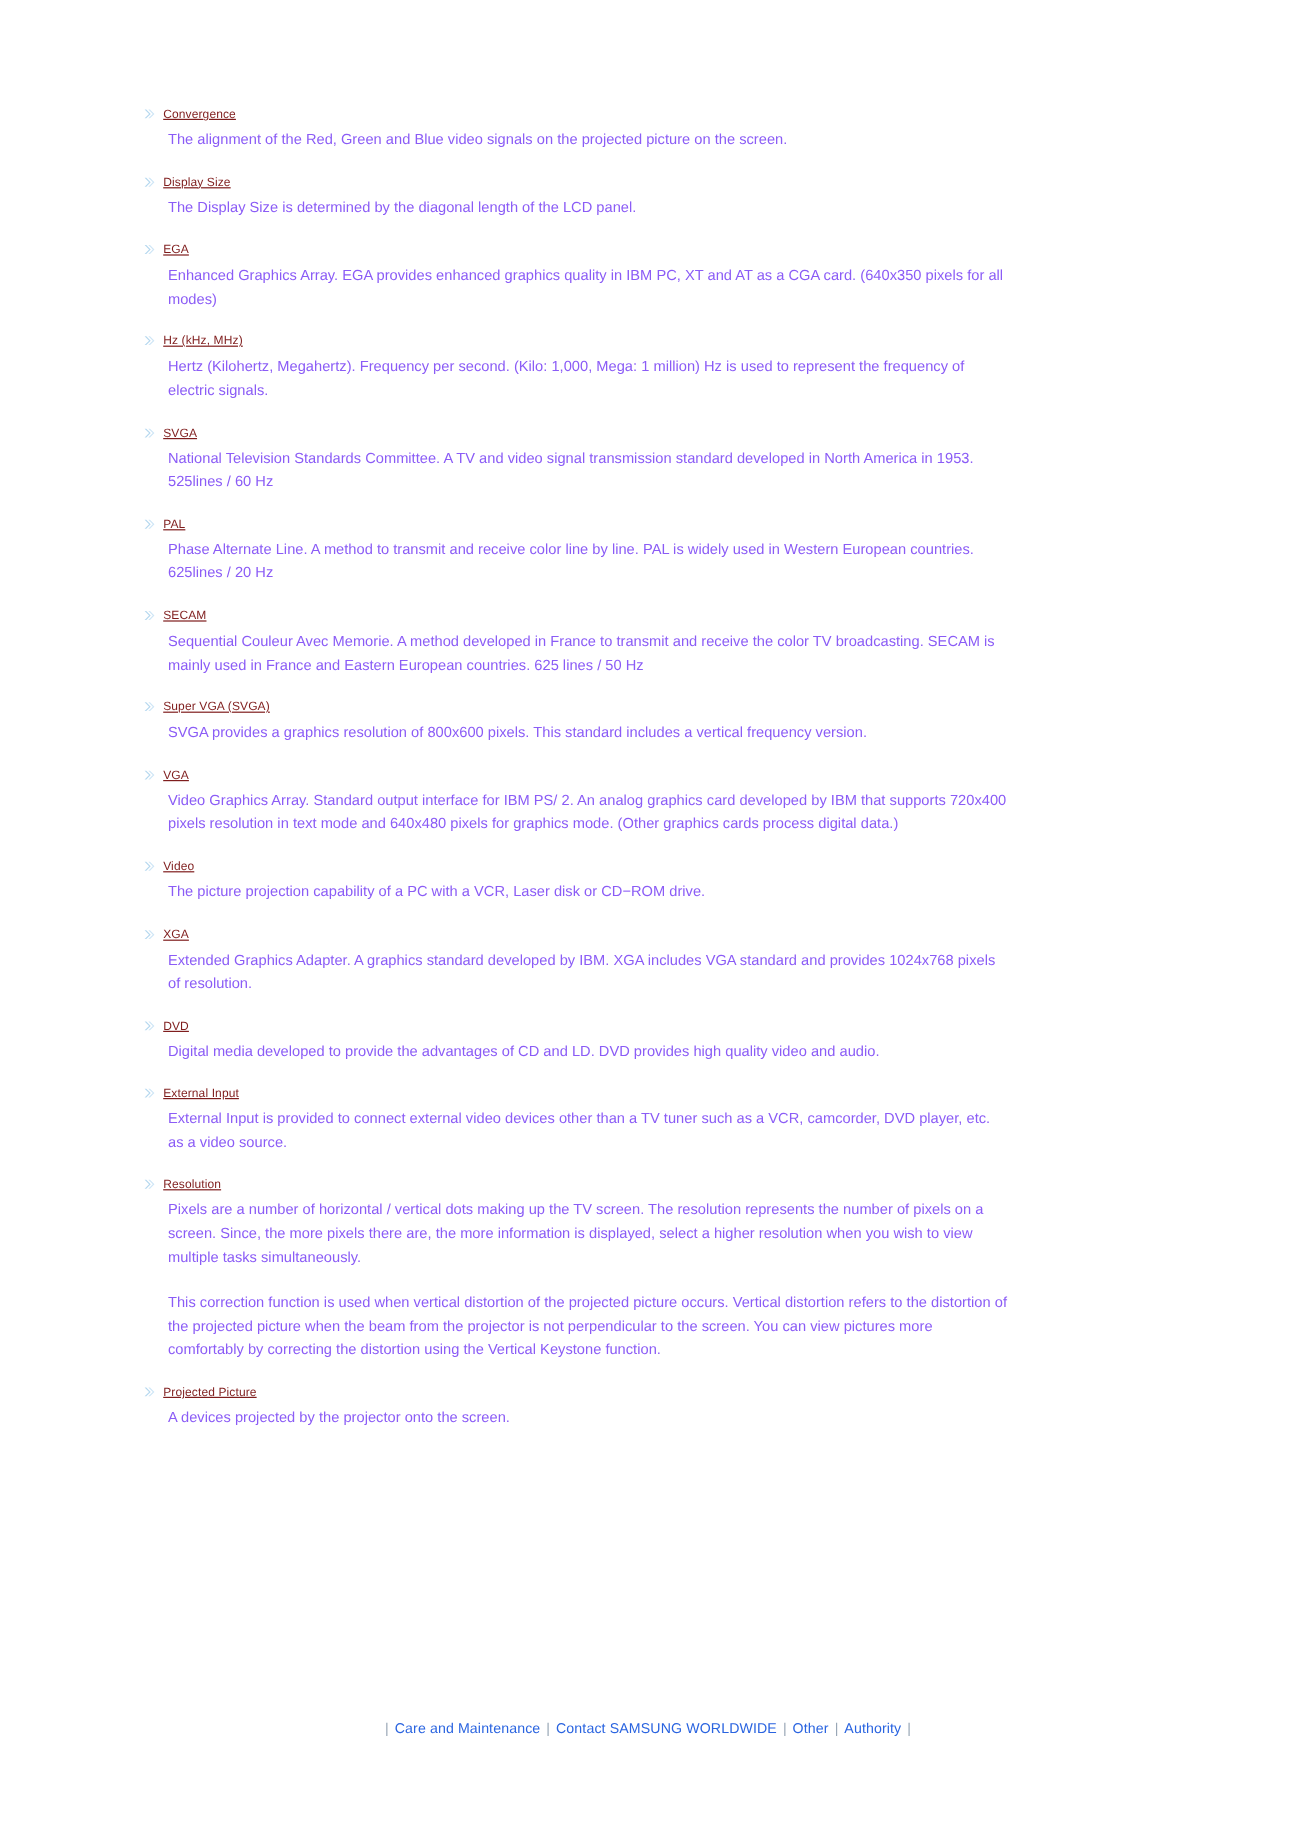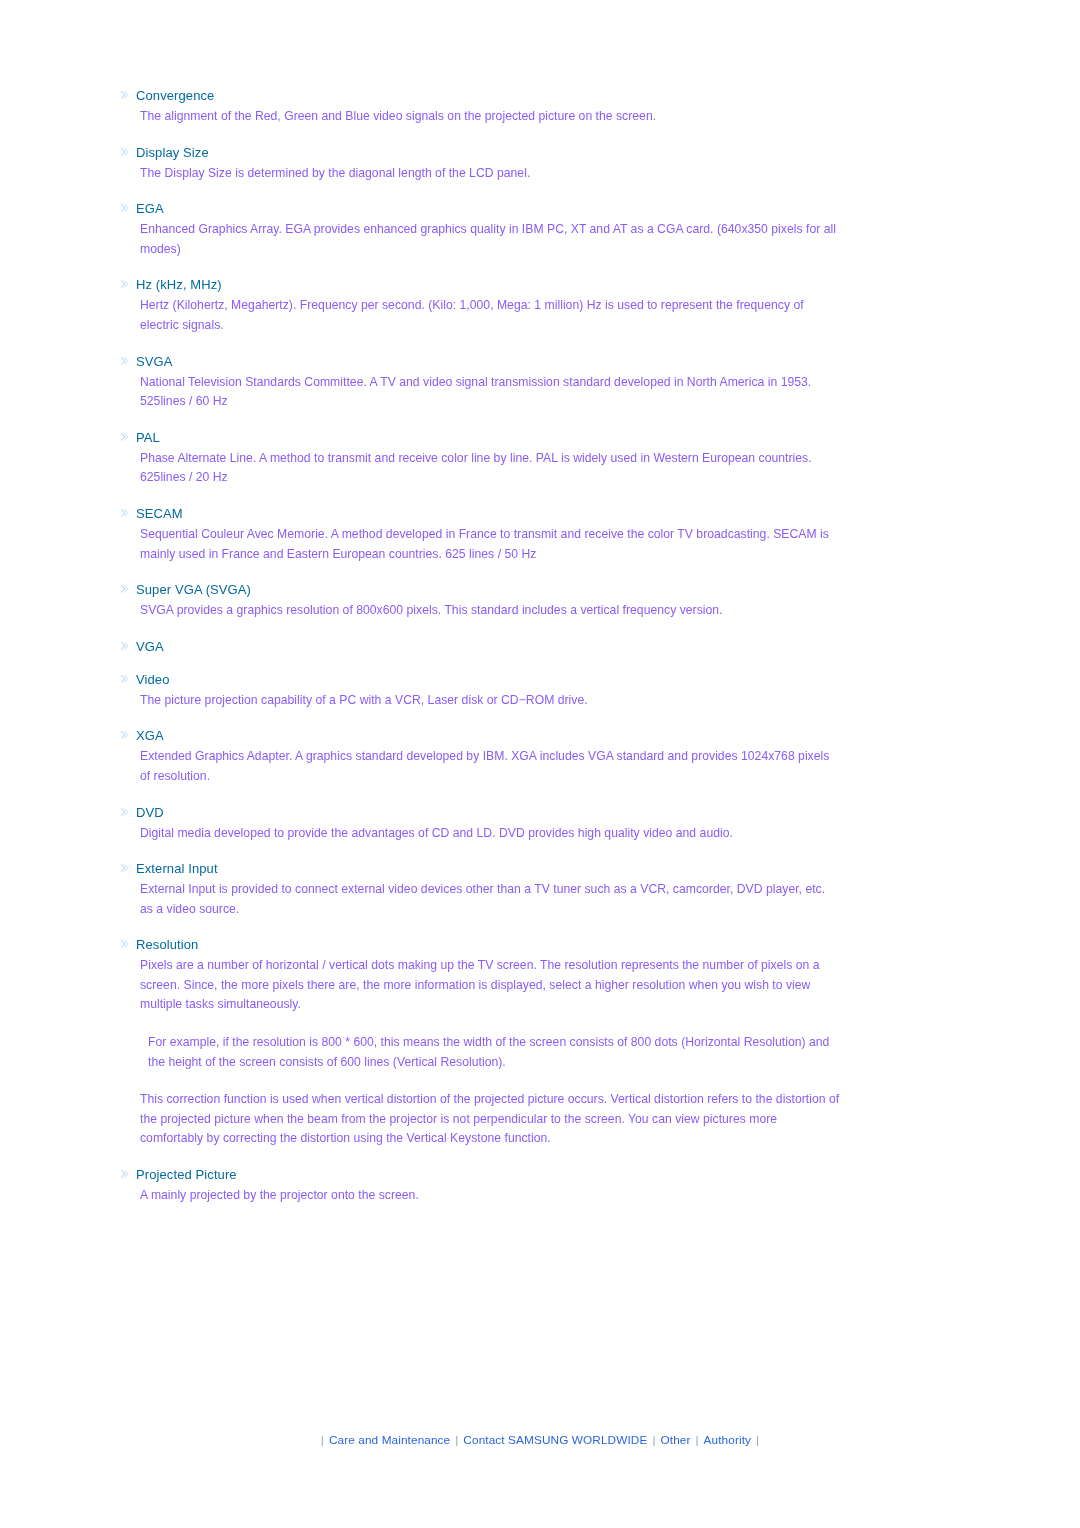--- a/index.html
+++ b/index.html
@@ -48,25 +48,26 @@
     flex: 0 0 auto;
     width: 14px;
     height: 14px;
     margin-right: 4px;
     position: relative;
     top: 0px;
   }
   .bullet-icon svg { display: block; }
 
   .entry-title {
-    font-size: 13px;
-    color: #0369a1;
+    font-size: 10px;
+    color: #7f1d1d;
     letter-spacing: 0.1px;
     line-height: 15px;
     white-space: nowrap;
+    text-decoration: underline;
   }
 
   .entry-body {
     margin: 0;
     padding-left: 22px;
     font-size: 12.2px;
     line-height: 19.6px;
     color: #8b5cf6;
     letter-spacing: 0.02px;
     text-align: left;
@@ -202,20 +203,21 @@
       <div class="entry">
         <div class="entry-head">
           <span class="bullet-icon">
             <svg width="14" height="14" viewBox="0 0 14 14" aria-hidden="true">
               <path d="M2.5 3.2 L6.2 6.9 L2.5 10.6 L3.9 10.6 L7.6 6.9 L3.9 3.2 Z" fill="#b6d8ef"></path>
               <path d="M5.6 3.2 L9.3 6.9 L5.6 10.6 L7.0 10.6 L10.7 6.9 L7.0 3.2 Z" fill="#cfe6f6"></path>
             </svg>
           </span>
           <span class="entry-title">VGA</span>
         </div>
+        <p class="entry-body">Video Graphics Array. Standard output interface for IBM PS/ 2. An analog graphics card developed by IBM that supports 720x400 pixels resolution in text mode and 640x480 pixels for graphics mode. (Other graphics cards process digital data.)</p>
       </div>
       <div class="entry">
         <div class="entry-head">
           <span class="bullet-icon">
             <svg width="14" height="14" viewBox="0 0 14 14" aria-hidden="true">
               <path d="M2.5 3.2 L6.2 6.9 L2.5 10.6 L3.9 10.6 L7.6 6.9 L3.9 3.2 Z" fill="#b6d8ef"></path>
               <path d="M5.6 3.2 L9.3 6.9 L5.6 10.6 L7.0 10.6 L10.7 6.9 L7.0 3.2 Z" fill="#cfe6f6"></path>
             </svg>
           </span>
           <span class="entry-title">Video</span>
@@ -262,34 +264,33 @@
         <div class="entry-head">
           <span class="bullet-icon">
             <svg width="14" height="14" viewBox="0 0 14 14" aria-hidden="true">
               <path d="M2.5 3.2 L6.2 6.9 L2.5 10.6 L3.9 10.6 L7.6 6.9 L3.9 3.2 Z" fill="#b6d8ef"></path>
               <path d="M5.6 3.2 L9.3 6.9 L5.6 10.6 L7.0 10.6 L10.7 6.9 L7.0 3.2 Z" fill="#cfe6f6"></path>
             </svg>
           </span>
           <span class="entry-title">Resolution</span>
         </div>
         <p class="entry-body">Pixels are a number of horizontal / vertical dots making up the TV screen. The resolution represents the number of pixels on a screen. Since, the more pixels there are, the more information is displayed, select a higher resolution when you wish to view multiple tasks simultaneously.</p>
-        <p class="entry-body note">For example, if the resolution is 800 * 600, this means the width of the screen consists of 800 dots (Horizontal Resolution) and the height of the screen consists of 600 lines (Vertical Resolution).</p>
       </div>
       <div class="entry">
         <p class="entry-body">This correction function is used when vertical distortion of the projected picture occurs. Vertical distortion refers to the distortion of the projected picture when the beam from the projector is not perpendicular to the screen. You can view pictures more comfortably by correcting the distortion using the Vertical Keystone function.</p>
       </div>
       <div class="entry">
         <div class="entry-head">
           <span class="bullet-icon">
             <svg width="14" height="14" viewBox="0 0 14 14" aria-hidden="true">
               <path d="M2.5 3.2 L6.2 6.9 L2.5 10.6 L3.9 10.6 L7.6 6.9 L3.9 3.2 Z" fill="#b6d8ef"></path>
               <path d="M5.6 3.2 L9.3 6.9 L5.6 10.6 L7.0 10.6 L10.7 6.9 L7.0 3.2 Z" fill="#cfe6f6"></path>
             </svg>
           </span>
           <span class="entry-title">Projected Picture</span>
         </div>
-        <p class="entry-body">A mainly projected by the projector onto the screen.</p>
+        <p class="entry-body">A devices projected by the projector onto the screen.</p>
       </div>
     </div>
 
   <div class="footer"><span class="sep">|</span><a class="flink" href="#">Care and Maintenance</a><span class="sep">|</span><a class="flink" href="#">Contact SAMSUNG WORLDWIDE</a><span class="sep">|</span><a class="flink" href="#">Other</a><span class="sep">|</span><a class="flink" href="#">Authority</a><span class="sep">|</span></div>
 
 </div>
 
 </body></html>

